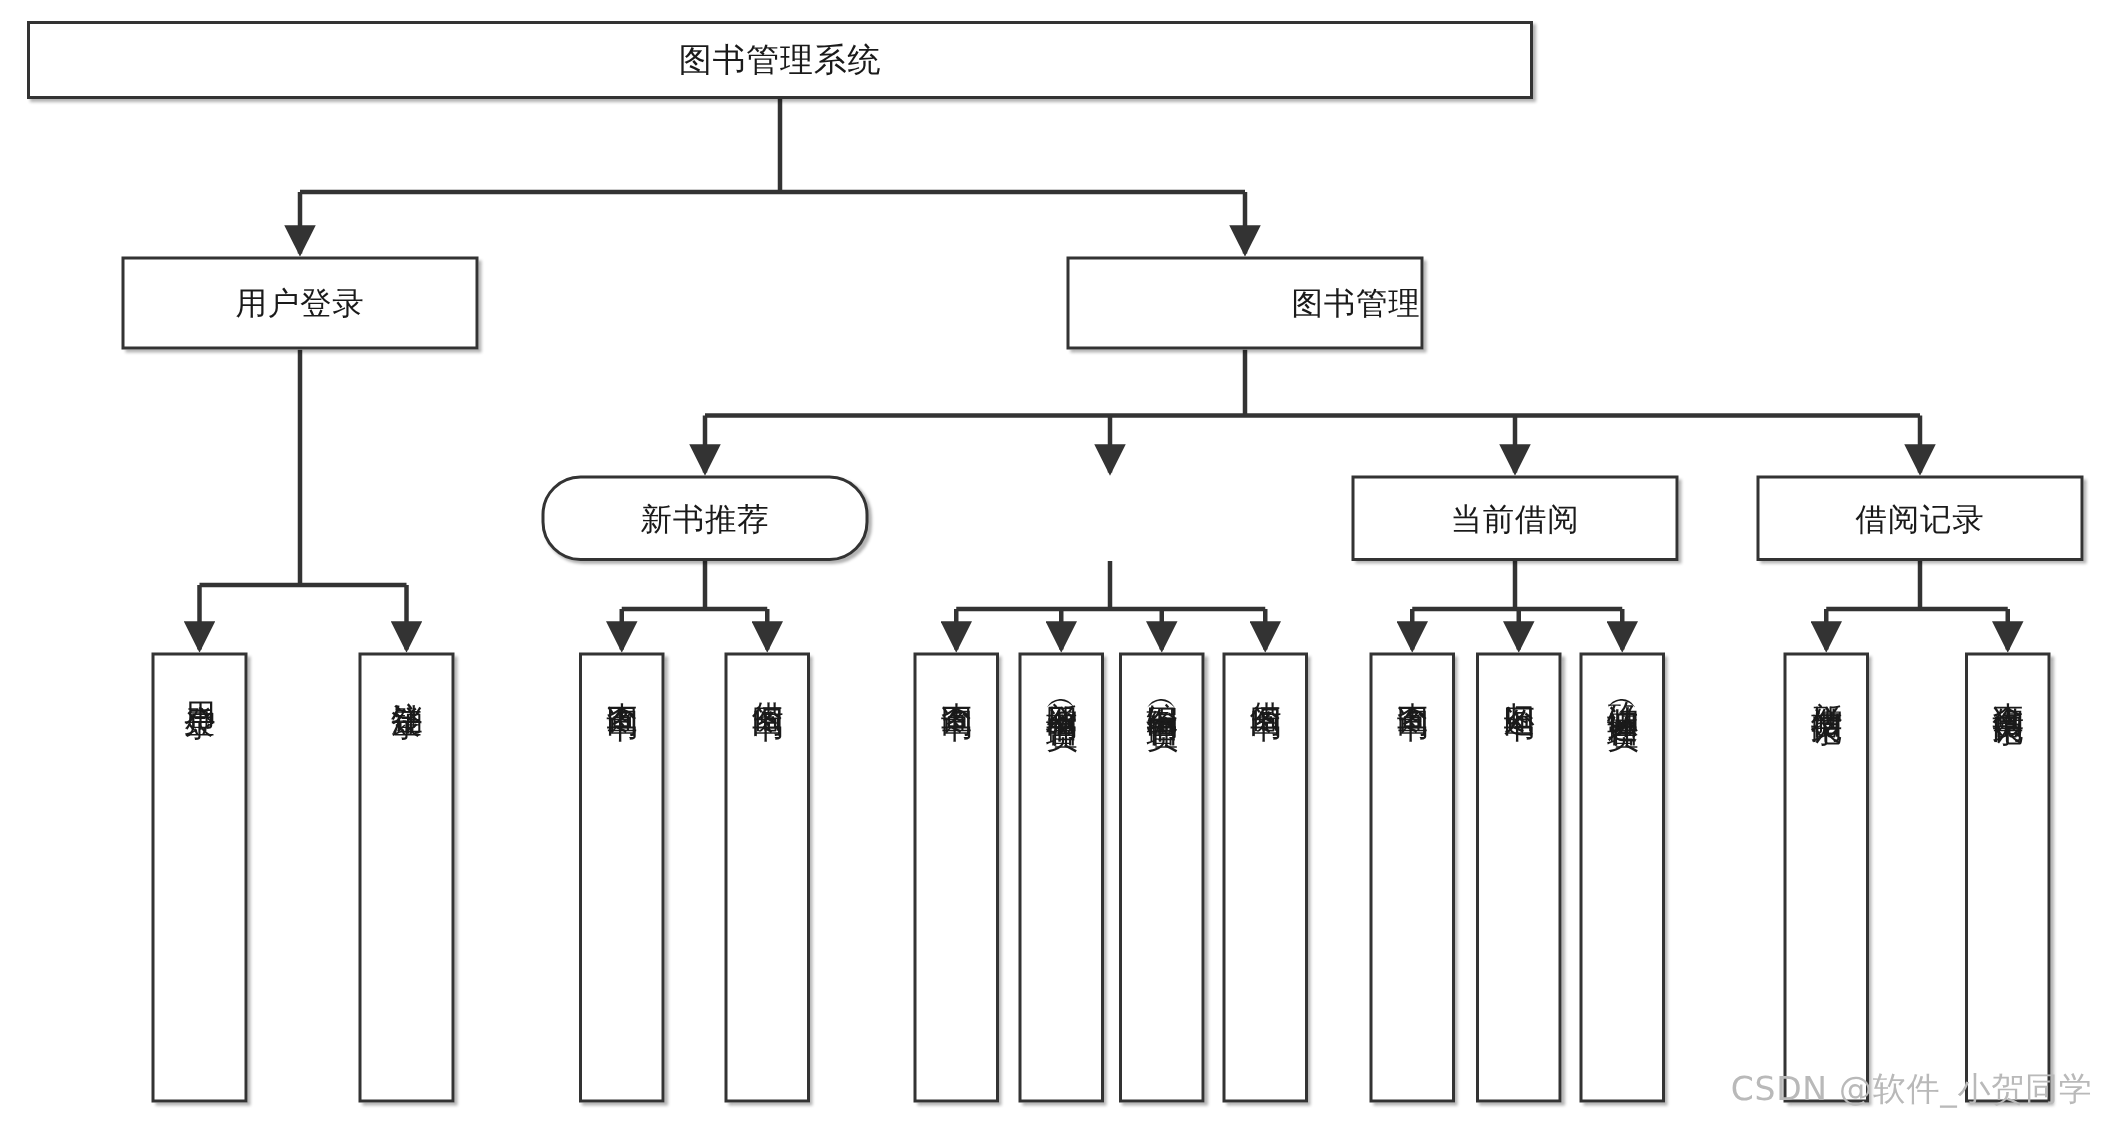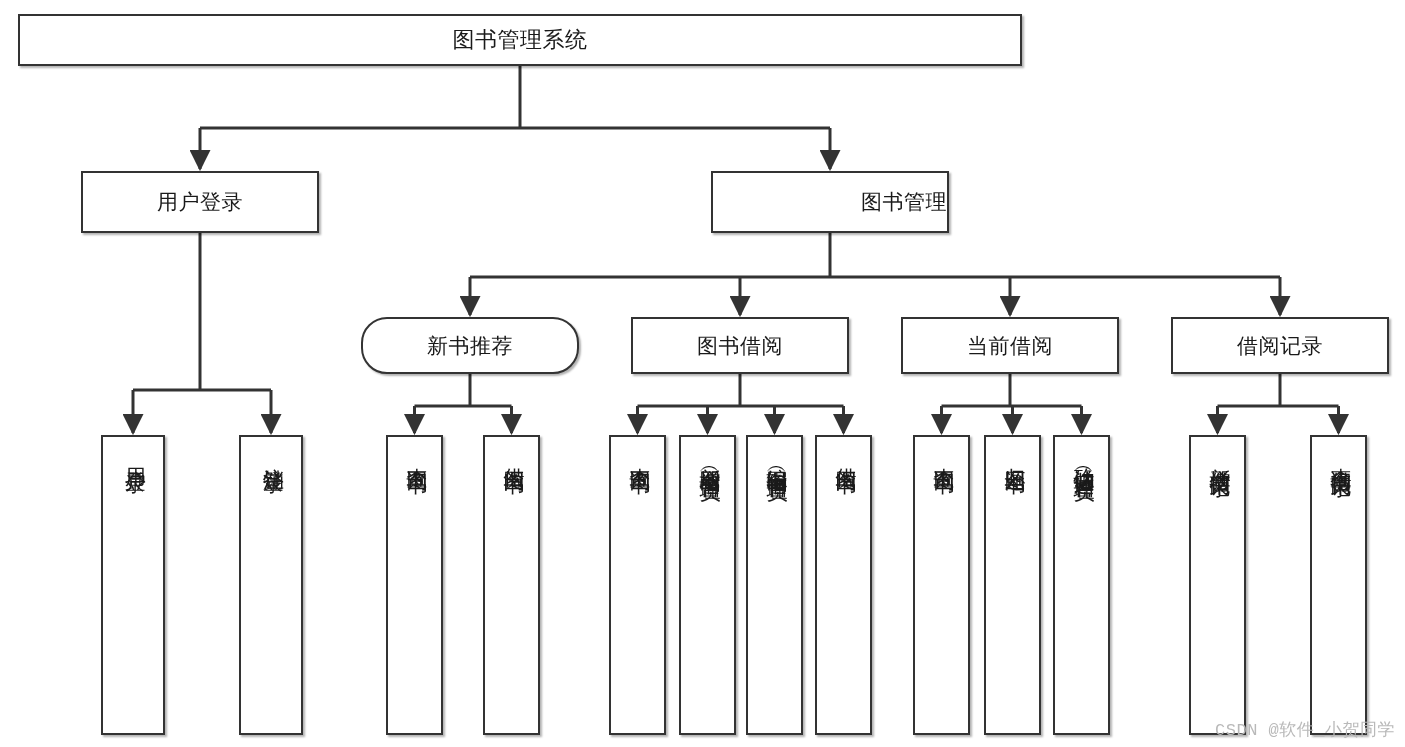--- a/index.html
+++ b/index.html
@@ -9,21 +9,20 @@
   }
   body {
     font-family: "DejaVu Sans", "Liberation Sans", sans-serif;
   }
   #canvas {
     position: relative;
     width: 1405px;
     height: 747px;
     background: #ffffff;
     overflow: hidden;
-    font-family: Liberation Mono, monospace;
   }
   svg#wires {
     position: absolute;
     left: 0;
     top: 0;
     width: 1405px;
     height: 747px;
     pointer-events: none;
   }
   .node {
@@ -54,21 +53,21 @@
     letter-spacing: 2px;
     white-space: nowrap;
   }
   .node.root {
     font-size: 22px;
   }
   .watermark {
     position: absolute;
     right: 10px;
     bottom: 6px;
-    font-size: 17px;
+    font-size: 22px;
     color: #b9b9b9;
     letter-spacing: 0.5px;
     white-space: nowrap;
   }
 </style>
 </head>
 <body>
 
 <div id="canvas">
 
@@ -122,23 +121,20 @@
   <div class="node h" id="node-l2-0" style="left: 81px; top: 171px; width: 238px; height: 62px;">
     <span>用户登录</span>
   </div>
   <div class="node h" id="node-l2-1" style="left: 711px; top: 171px; width: 238px; height: 62px; justify-content: flex-end;">
     <span>图书管理</span>
   </div>
 
   <div class="node h" id="node-l3-0" style="left: 361px; top: 317px; width: 218px; height: 57px; border-radius: 26px;">
     <span>新书推荐</span>
   </div>
-  <div class="node h" id="node-l3-1" style="left: 631px; top: 317px; width: 218px; height: 57px;">
-    <span>图书借阅</span>
-  </div>
   <div class="node h" id="node-l3-3" style="left: 1171px; top: 317px; width: 218px; height: 57px;">
     <span>借阅记录</span>
   </div>
   <div class="node h" id="node-l3-2" style="left: 901px; top: 317px; width: 218px; height: 57px;">
     <span>当前借阅</span>
   </div>
 
   <div class="node v" id="node-leaf-0" style="left: 101px; top: 435px; width: 64px; height: 300px;">
     <span class="vtext">用户登录</span>
   </div>

